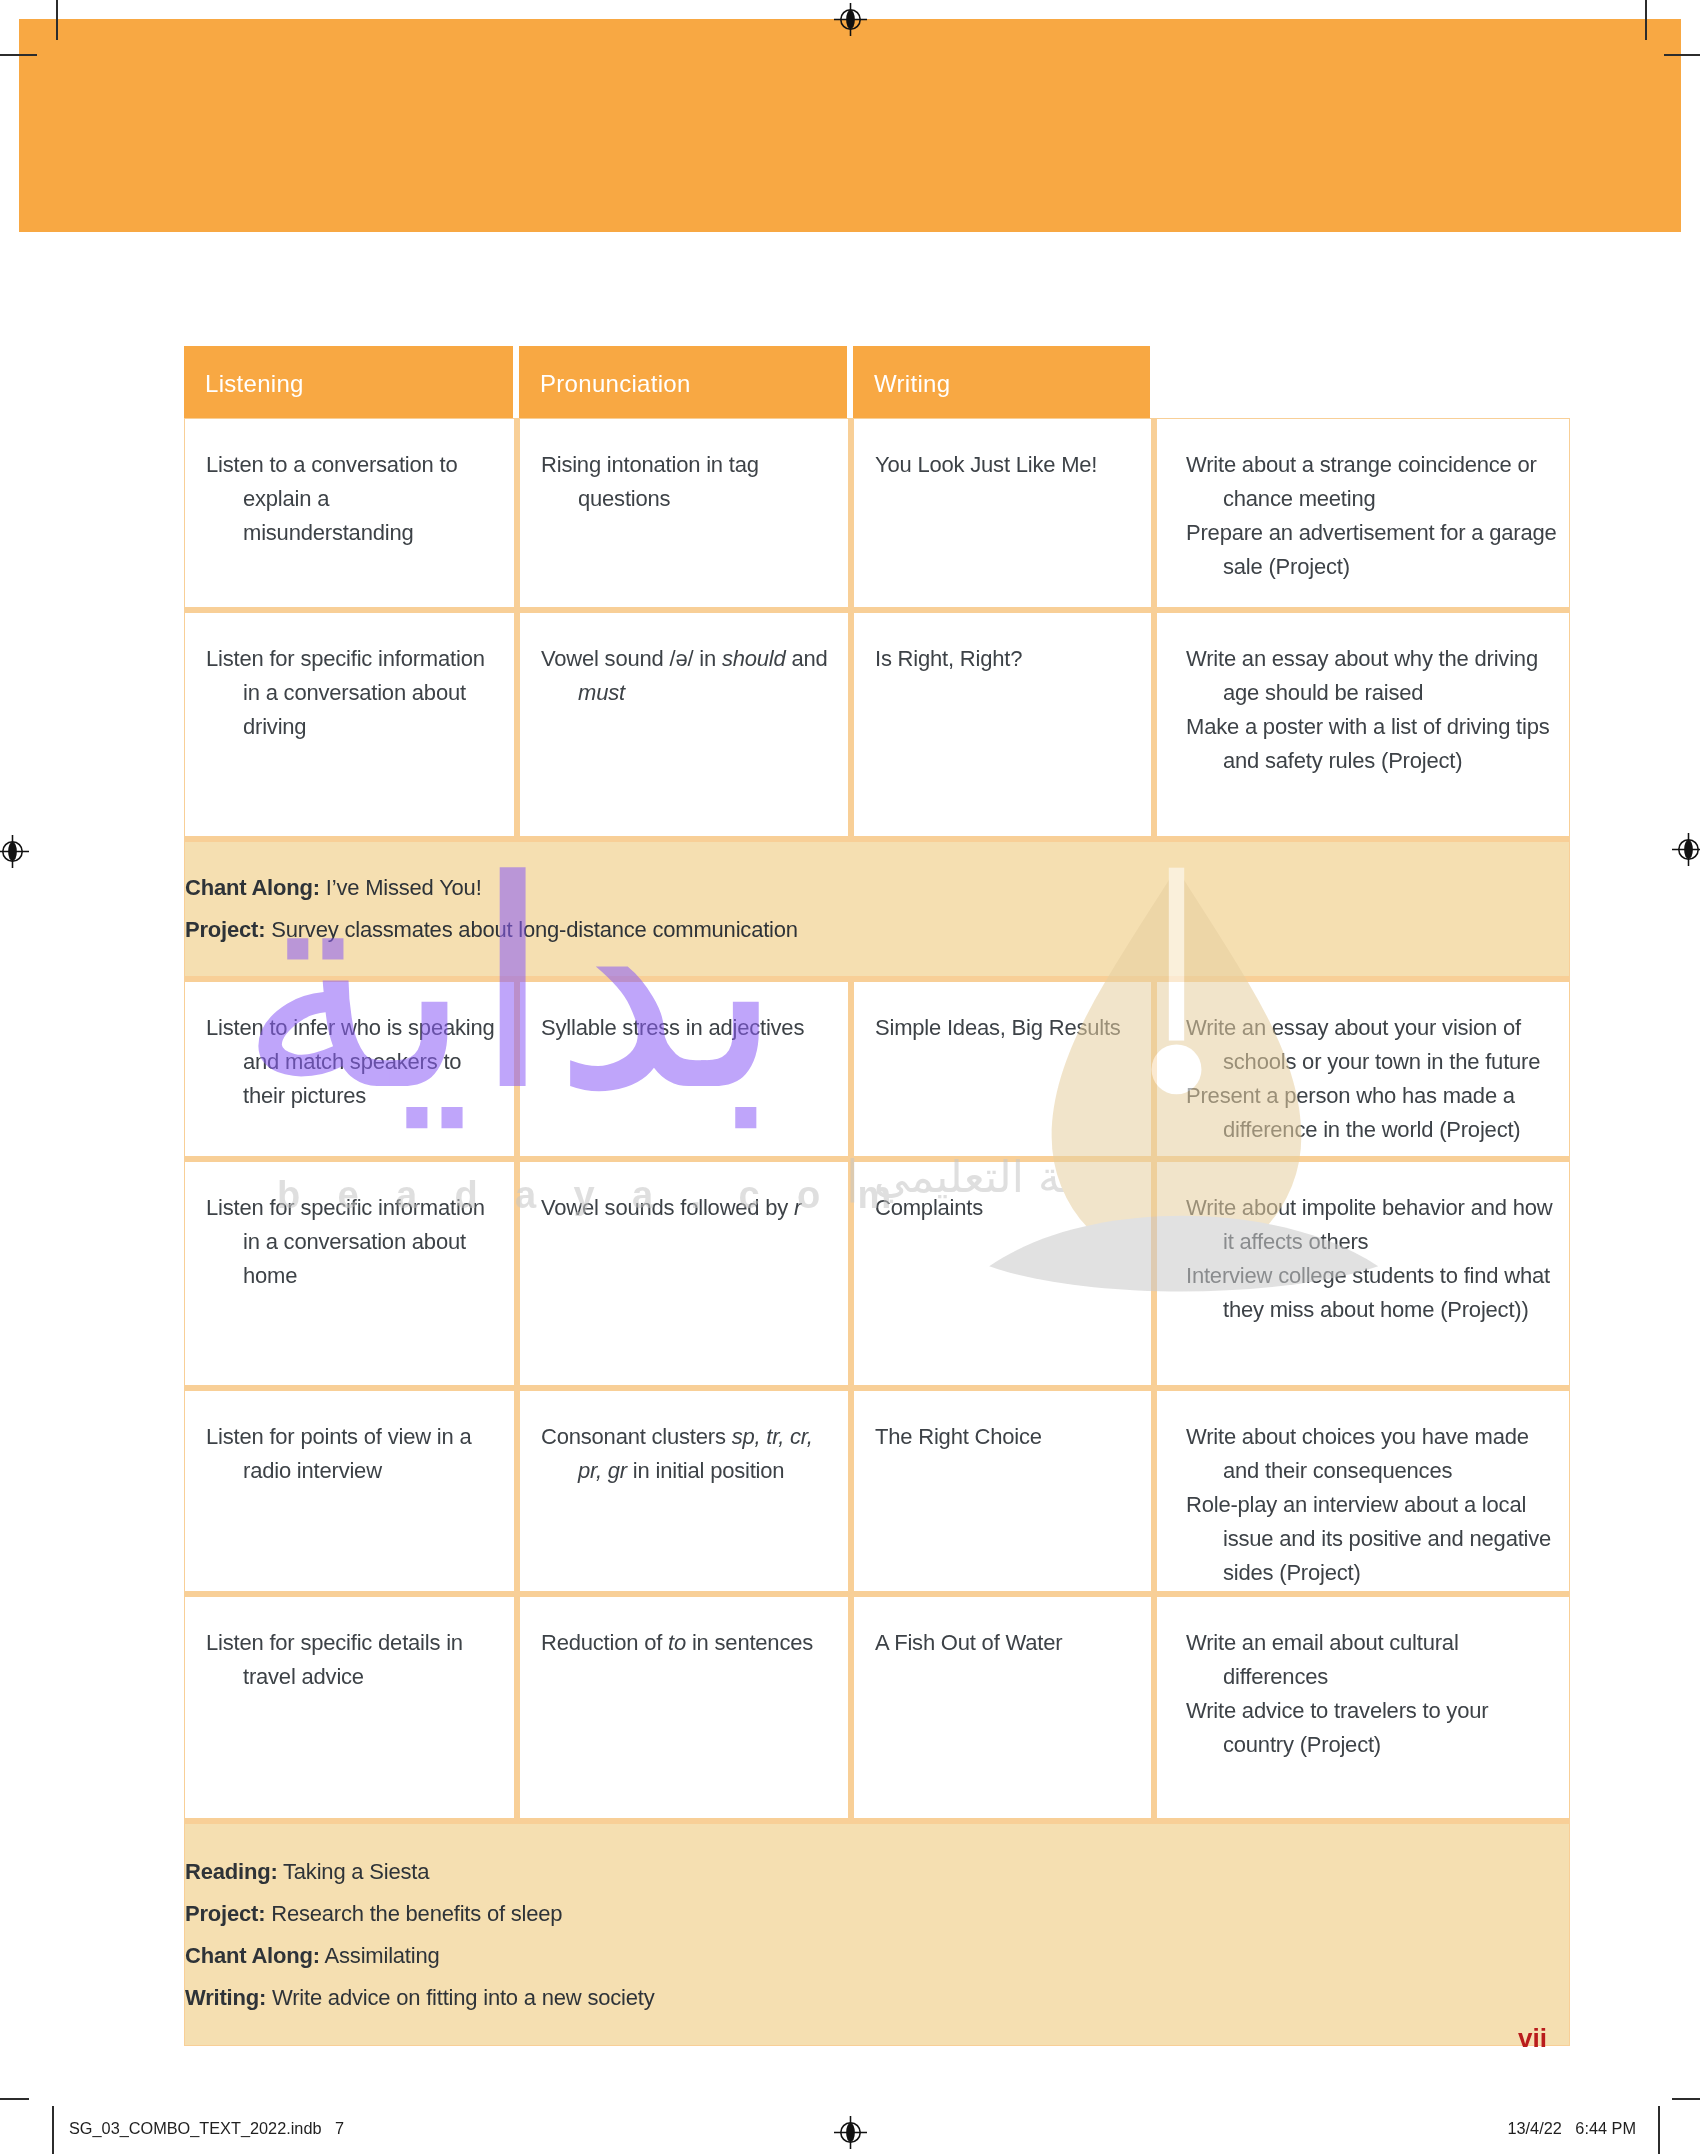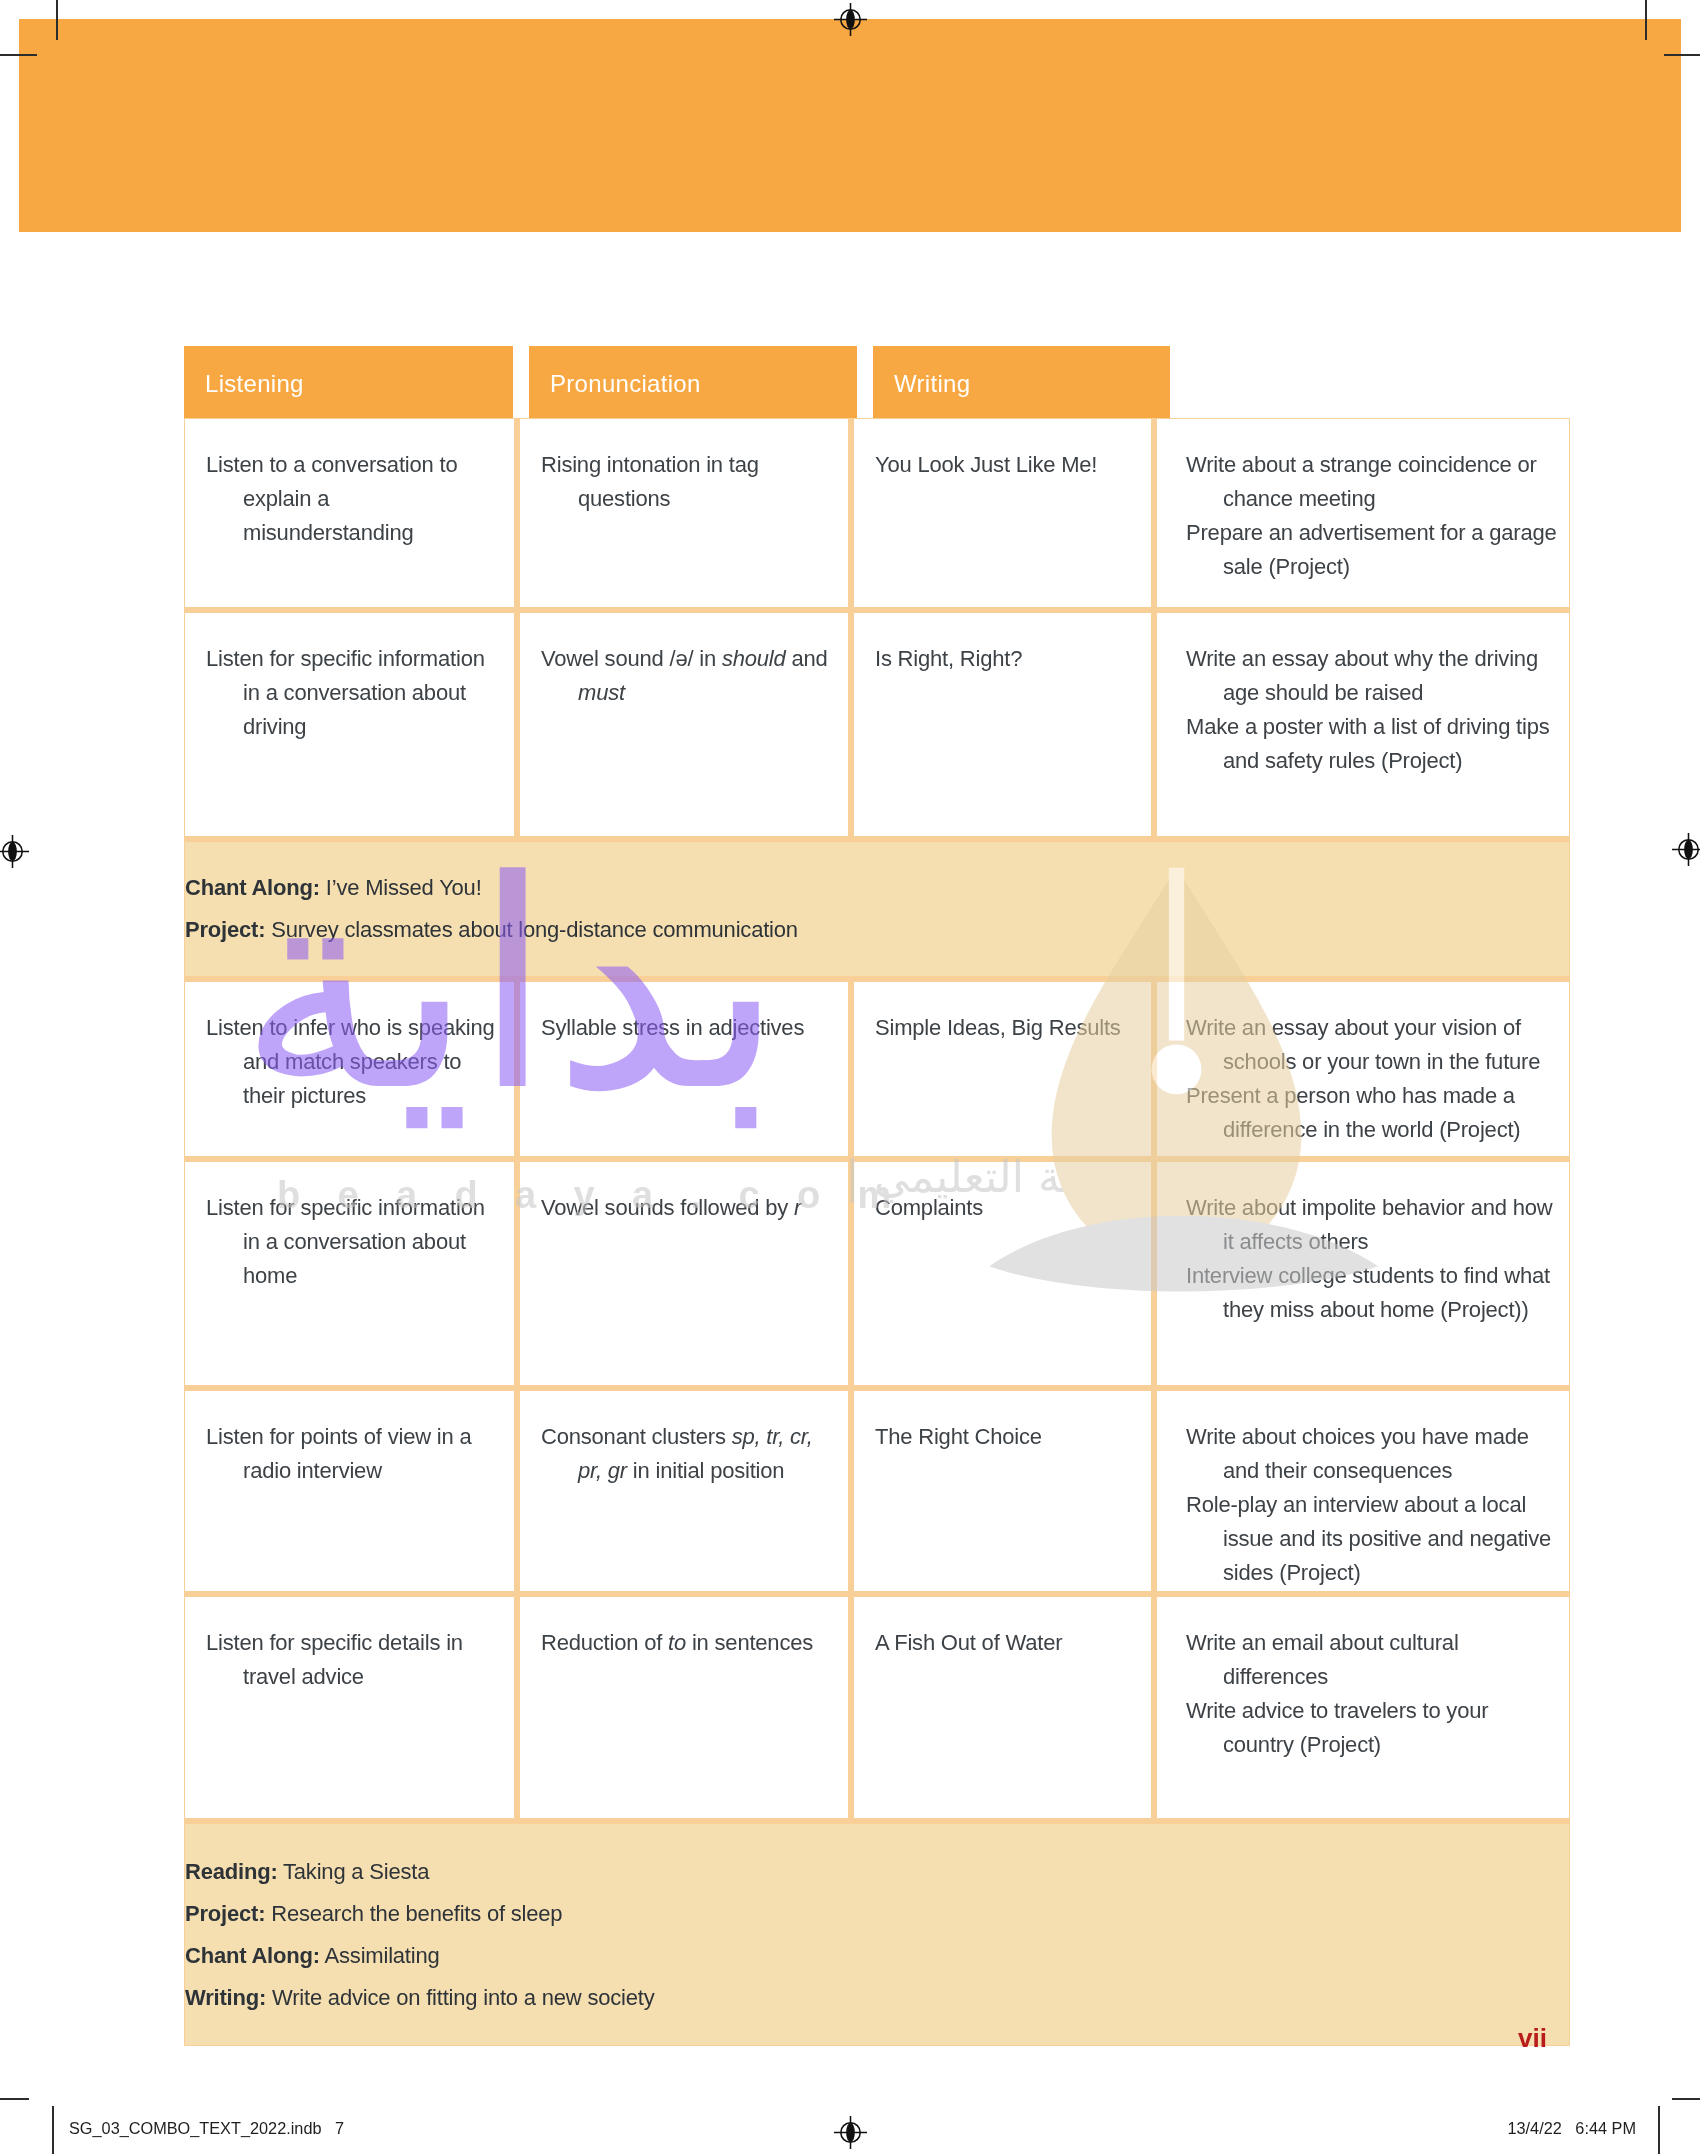--- a/index.html
+++ b/index.html
@@ -18,21 +18,21 @@
   .cm-htr { left:1664px; top:54px; width:37px; height:1.9px; }
   .cm-hbl { left:0; top:2098px; width:29px; height:1.9px; }
   .cm-hbr { left:1672px; top:2098px; width:29px; height:1.9px; }
   .cm-vbl { left:52px; top:2106px; width:1.9px; height:49px; }
   .cm-vbr { left:1658px; top:2106px; width:1.9px; height:49px; }
   .regmark { position:absolute; }
 
   
   .table-header {
     position:absolute; left:184px; top:346px; height:76px;
-    display:grid; grid-template-columns:329px 328px 297px 412px; column-gap:16px;
+    display:grid; grid-template-columns:329px 328px 297px 412px; column-gap:6px;
   }
   .h-cell {
     background:var(--orange); color:#ffffff; font-size:24px; letter-spacing:0.3px;
     display:flex; align-items:center; padding-left:21px;
   }
 
   
   .table-body {
     position:absolute; left:184px; top:418px;
     display:grid; grid-template-columns:329px 328px 297px 412px;

